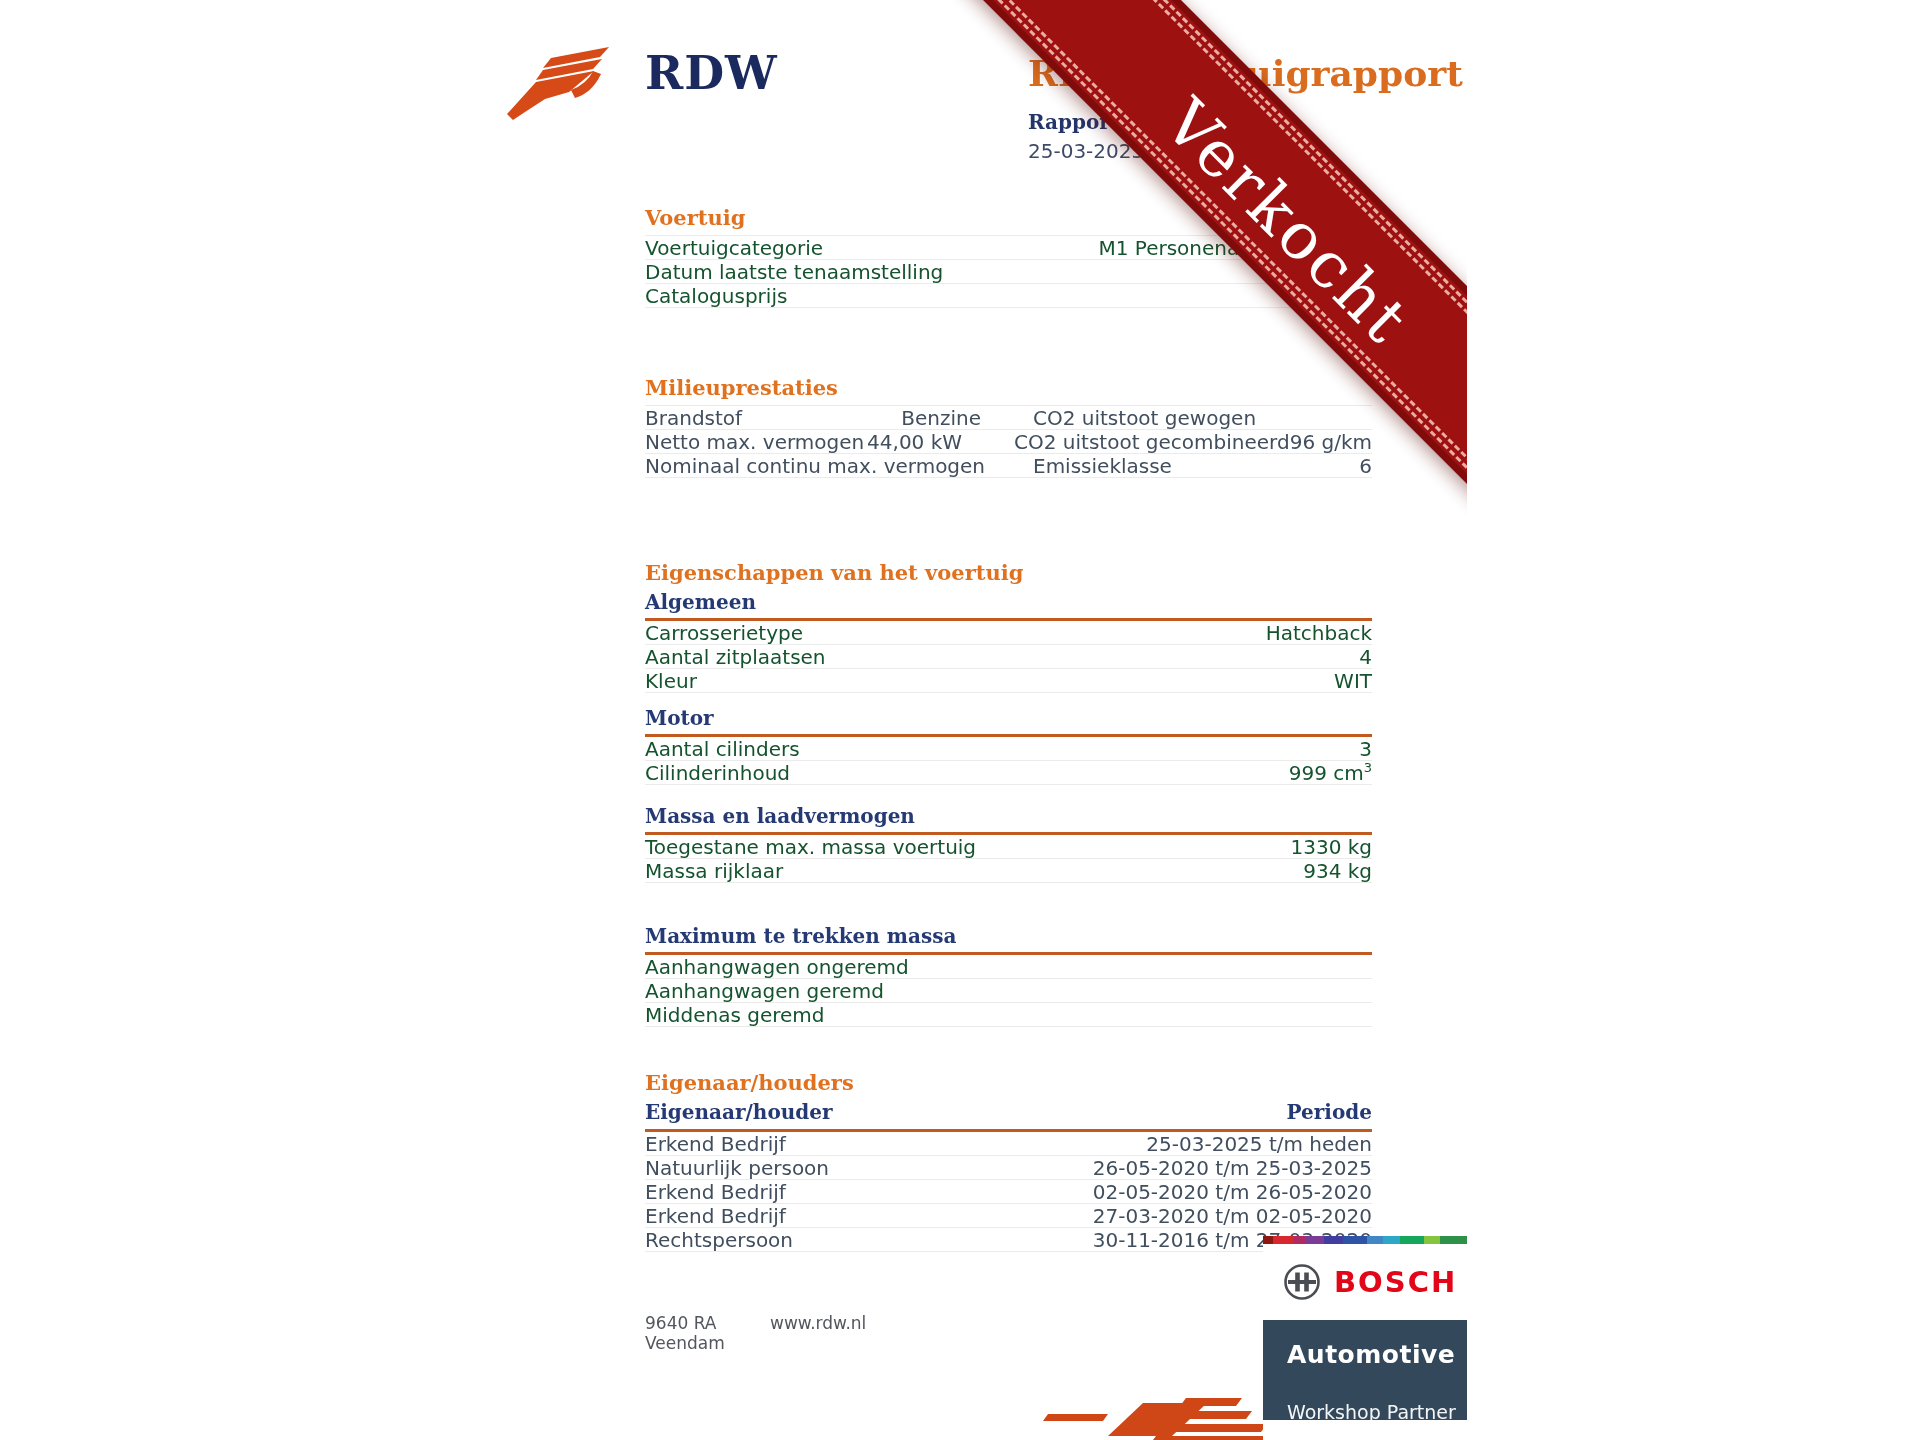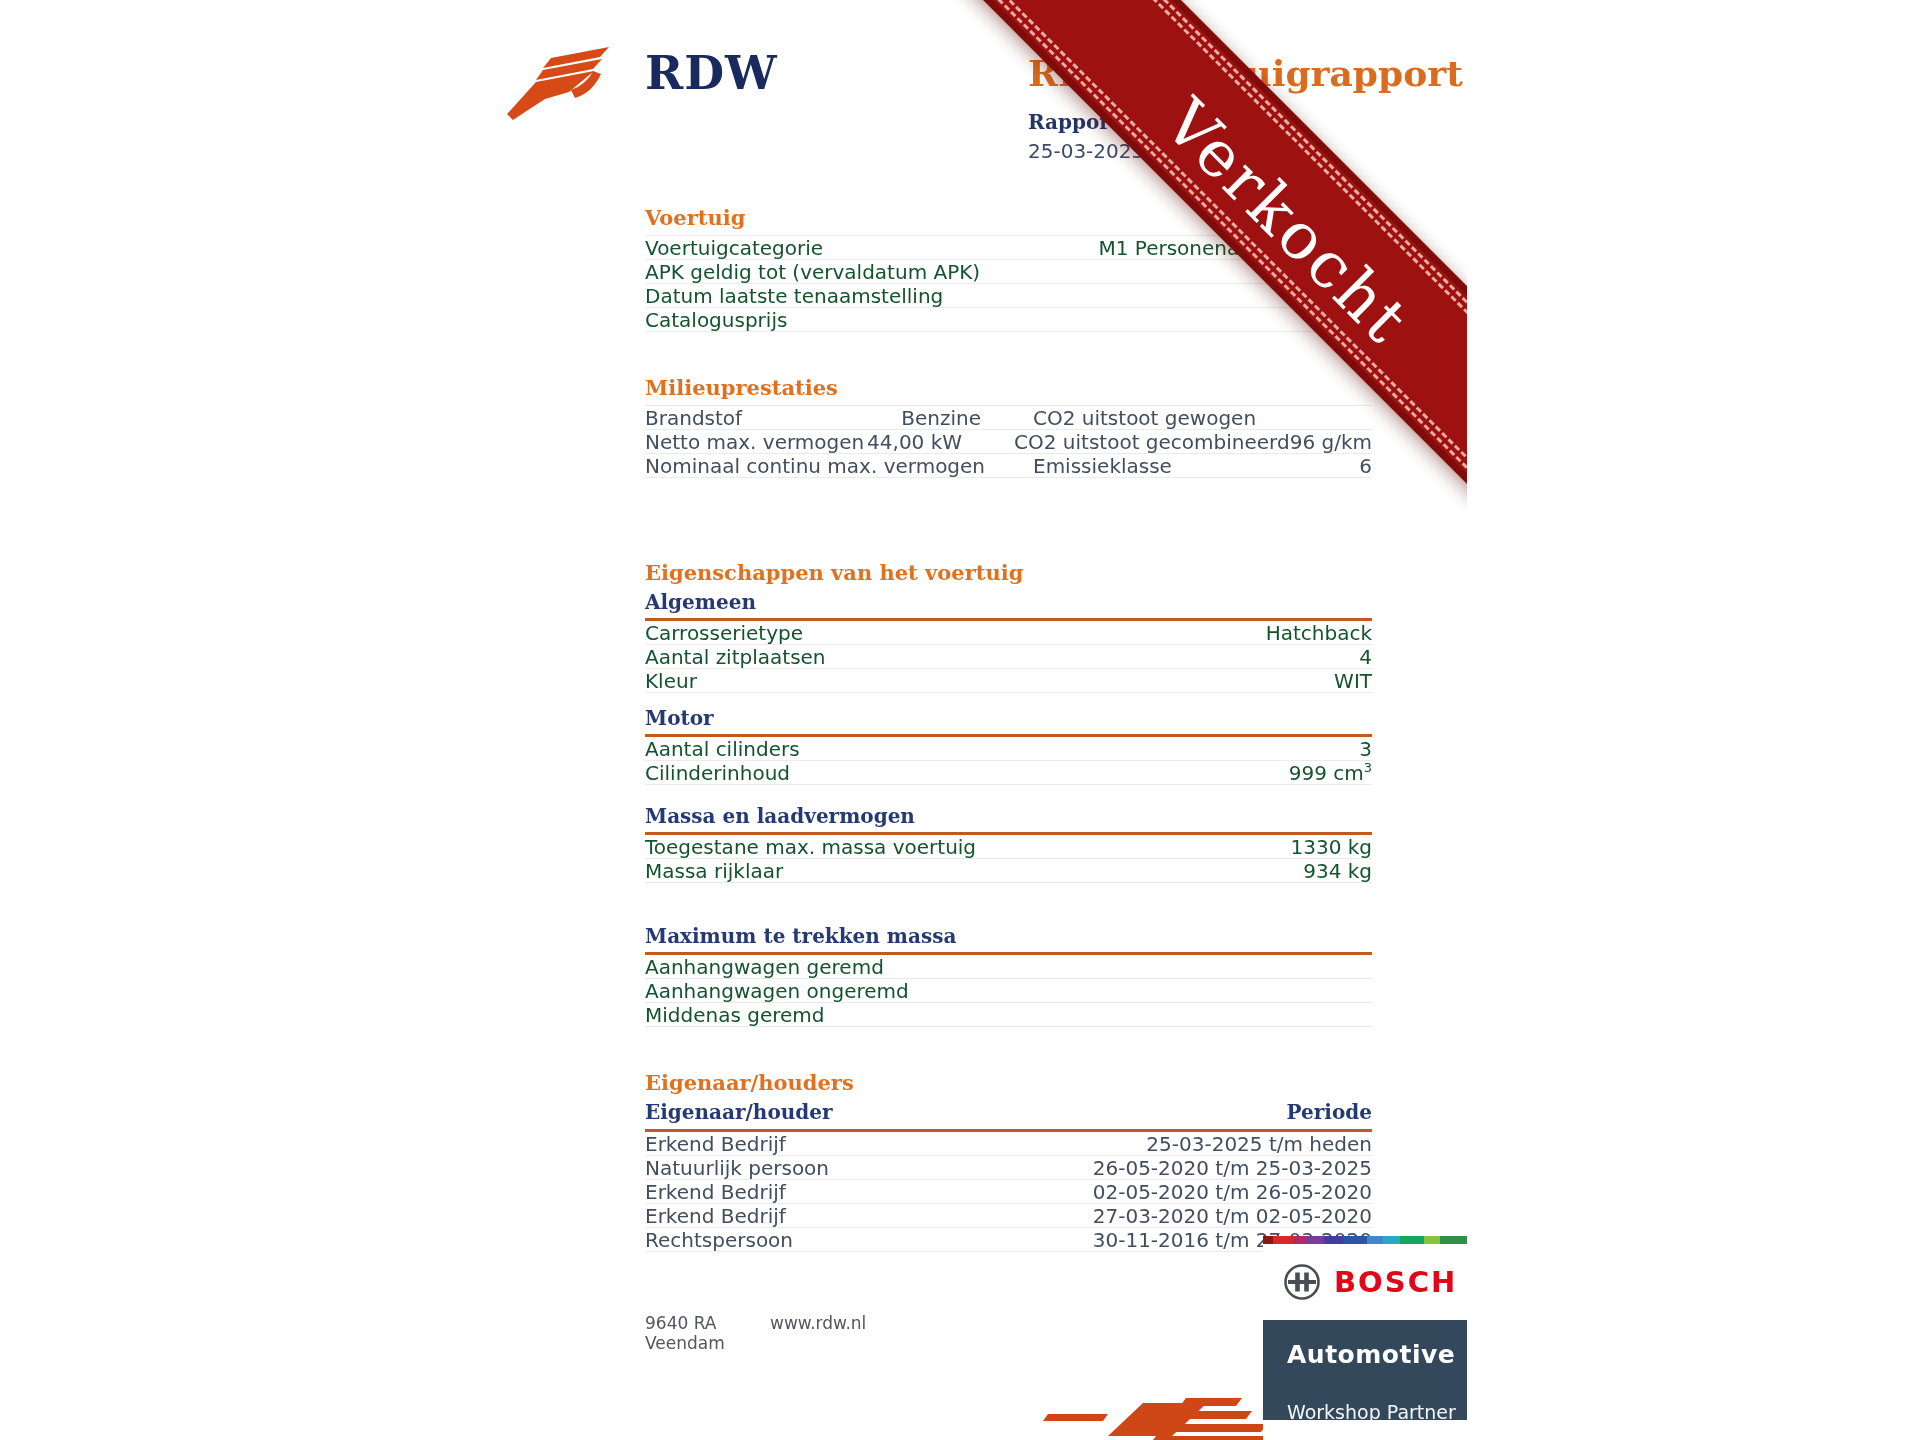--- a/index.html
+++ b/index.html
@@ -95,24 +95,20 @@
       <div class="val">25-03-2025</div>
     </div>
 
     <div class="sec" style="top:205px">
       <div class="sec-h lined">Voertuig</div>
       <div class="row">
         <span>Voertuigcategorie</span>
         <span class="v offset">M1 Personenauto</span>
       </div>
       <div class="row">
-        <span>APK geldig tot (vervaldatum APK)</span>
-        <span class="v"></span>
-      </div>
-      <div class="row">
         <span>Datum laatste tenaamstelling</span>
         <span class="v"></span>
       </div>
       <div class="row">
         <span>Catalogusprijs</span>
         <span class="v"></span>
       </div>
     </div>
 
     <div class="sec" style="top:375px">
@@ -186,25 +182,25 @@
       </div>
       <div class="row">
         <span>Massa rijklaar</span>
         <span class="v">934 kg</span>
       </div>
     </div>
 
     <div class="sec" style="top:924px">
       <div class="sub-h">Maximum te trekken massa</div>
       <div class="row">
+        <span>Aanhangwagen ongeremd</span>
+        <span class="v"></span>
+      </div>
+      <div class="row">
         <span>Aanhangwagen geremd</span>
-        <span class="v"></span>
-      </div>
-      <div class="row">
-        <span>Aanhangwagen ongeremd</span>
         <span class="v"></span>
       </div>
       <div class="row">
         <span>Middenas geremd</span>
         <span class="v"></span>
       </div>
     </div>
 
     <div class="sec" style="top:1070px">
       <div class="sec-h">Eigenaar/houders</div>

